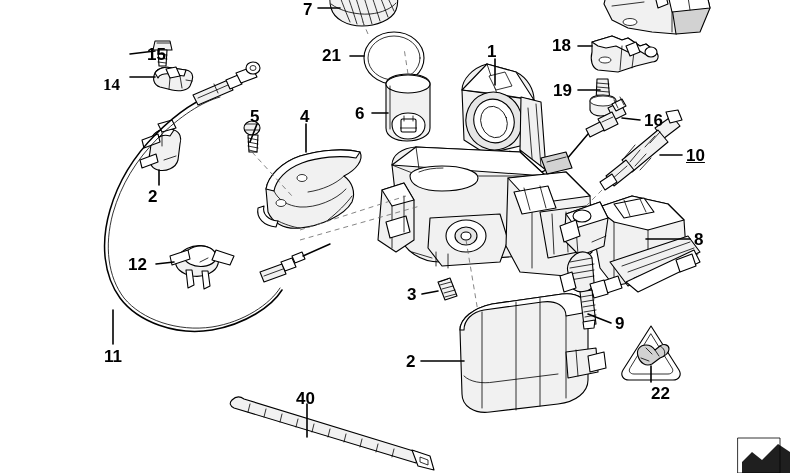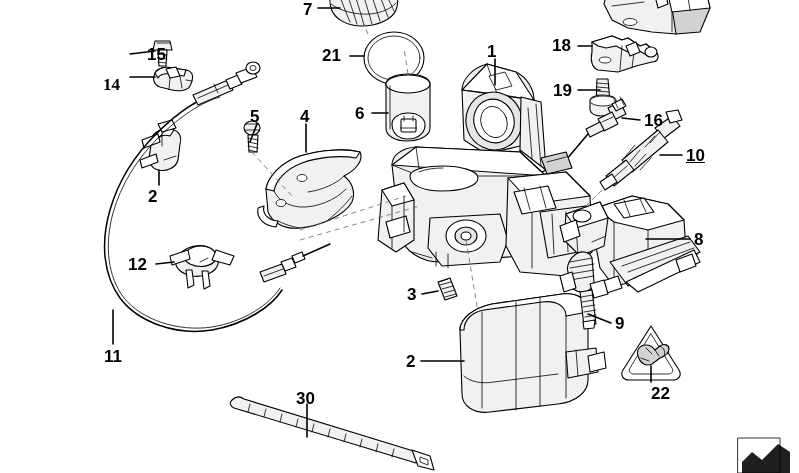--- a/index.html
+++ b/index.html
@@ -387,15 +387,15 @@
   <div class="callout-label" style="left:553px;top:82px;">19</div>
   <div class="callout-label" style="left:644px;top:112px;">16</div>
   <div class="callout-label" style="left:686px;top:147px;text-decoration:underline;">10</div>
   <div class="callout-label" style="left:694px;top:231px;">8</div>
   <div class="callout-label" style="left:128px;top:256px;">12</div>
   <div class="callout-label" style="left:104px;top:348px;">11</div>
   <div class="callout-label" style="left:407px;top:286px;">3</div>
   <div class="callout-label" style="left:406px;top:353px;">2</div>
   <div class="callout-label" style="left:615px;top:315px;">9</div>
   <div class="callout-label" style="left:640px;top:385px;margin-left:11px;">22</div>
-  <div class="callout-label" style="left:296px;top:390px;">30</div>
+  <div class="callout-label" style="left:296px;top:390px;">40</div>
 
 </div>
 
 </body></html>

